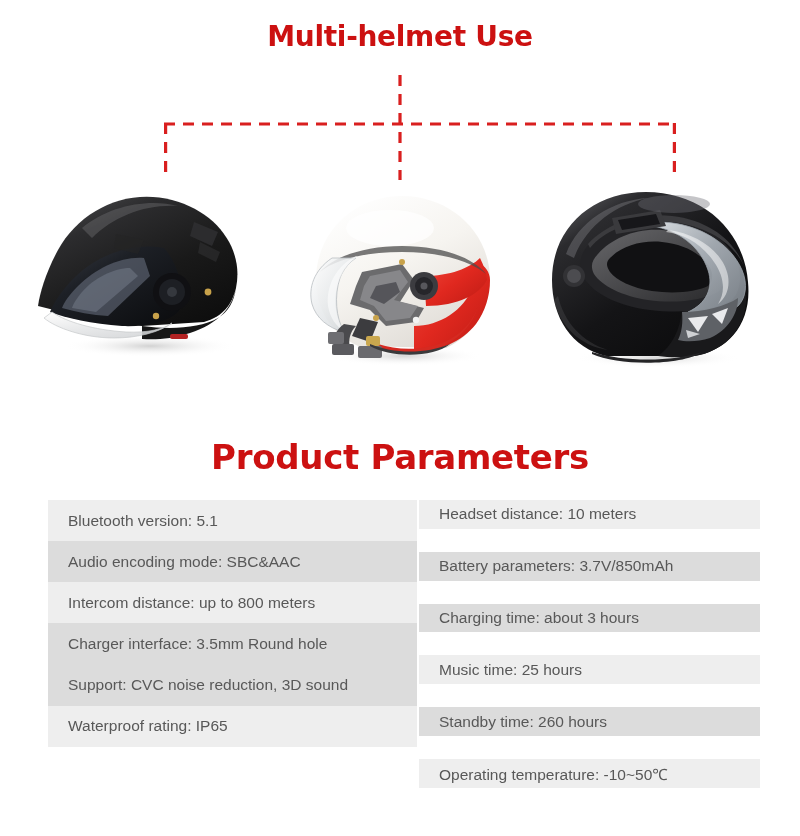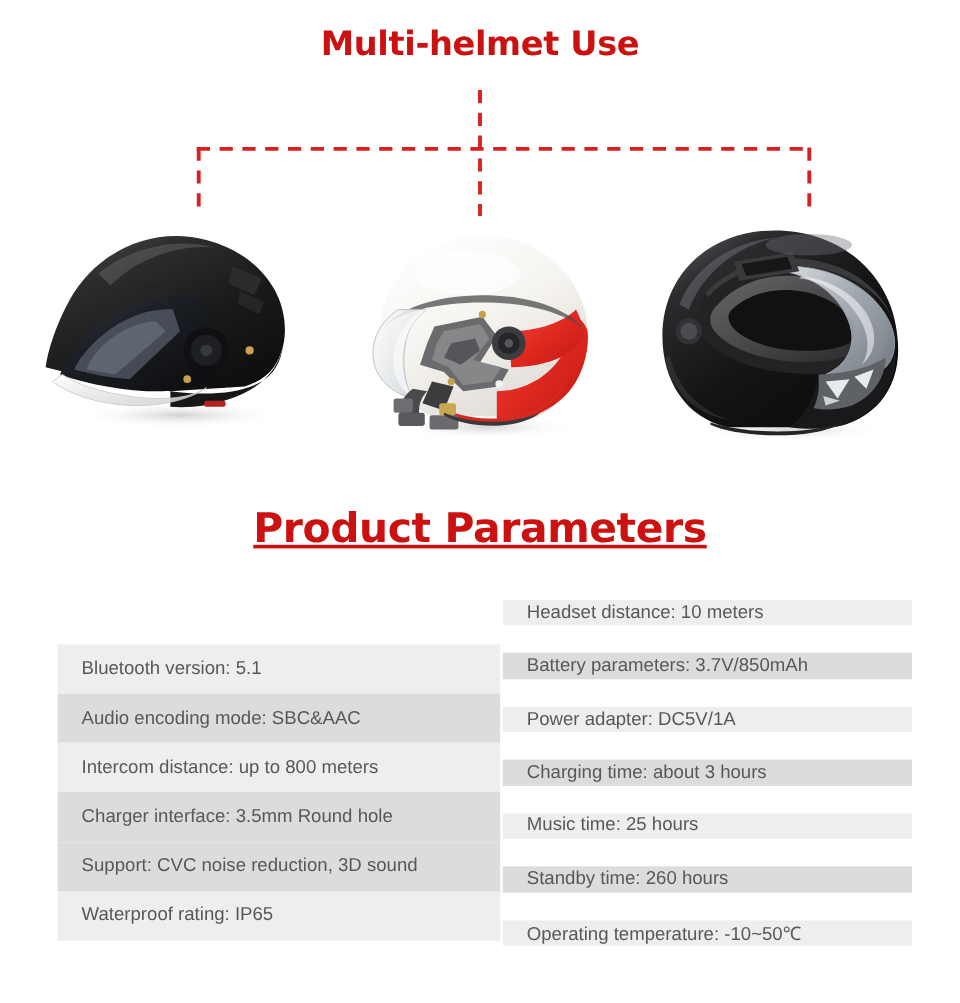--- a/index.html
+++ b/index.html
@@ -27,24 +27,23 @@
     font-family: "DejaVu Sans", sans-serif;
     letter-spacing: -0.3px;
     white-space: nowrap;
   }
   #title-multi-helmet {
     top: 16px;
     font-size: 28px;
     line-height: 42px;
   }
   #title-product-params {
-    top: 420px;
+    top: 436px;
     font-size: 34px;
     line-height: 42px;
-    text-decoration: underline;
   }
 
   
   #connector {
     position: absolute;
     left: 0;
     top: 60px;
     width: 800px;
     height: 135px;
     pointer-events: none;
@@ -77,21 +76,21 @@
     width: 712px;
     height: 288px;
     display: flex;
     background: #ffffff;
   }
   .param-column {
     flex: 0 0 auto;
     display: flex;
     flex-direction: column;
   }
-  #param-column-left  { width: 369px; margin-top: 37px; }
+  #param-column-left  { width: 369px; }
   #param-column-divider { width: 2px; background: #ffffff; }
   #param-column-right { width: 341px; gap: 23px; }
 
   .param-row {
     height: 41.15px;
     display: flex;
     align-items: center;
     padding-left: 20px;
     box-sizing: border-box;
     color: #585858;
@@ -342,19 +341,18 @@
     <div class="param-row even">Charger interface: 3.5mm Round hole</div>
     <div class="param-row even">Support: CVC noise reduction, 3D sound</div>
     <div class="param-row odd">Waterproof rating: IP65</div>
   </div>
 
   <div class="param-column" id="param-column-divider"></div>
 
   <div class="param-column" id="param-column-right">
     <div class="param-row odd">Headset distance: 10 meters</div>
     <div class="param-row even">Battery parameters: 3.7V/850mAh</div>
-    <div class="param-row odd">Power adapter: DC5V/1A</div>
     <div class="param-row even">Charging time: about 3 hours</div>
     <div class="param-row odd">Music time: 25 hours</div>
     <div class="param-row even">Standby time: 260 hours</div>
     <div class="param-row odd">Operating temperature: -10~50℃</div>
   </div>
 </div>
 
 </body></html>

